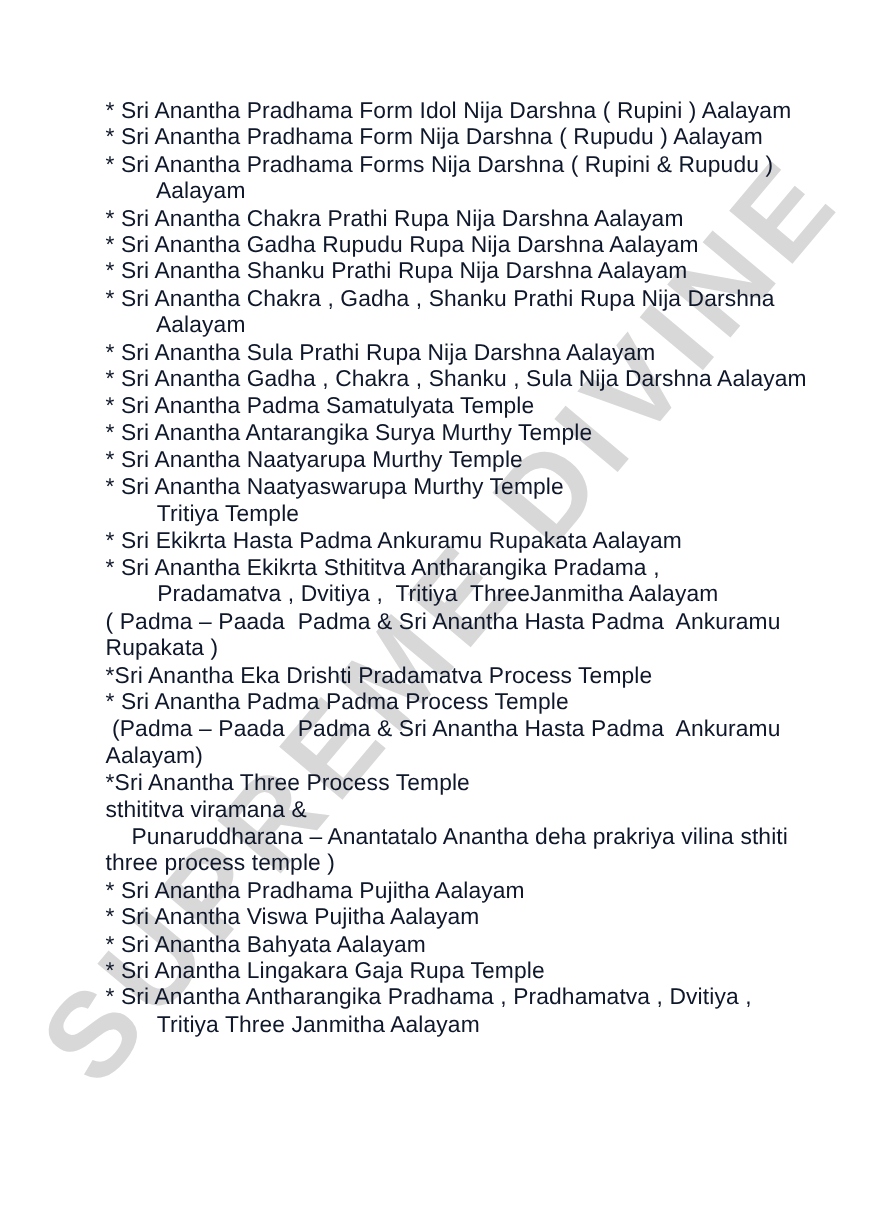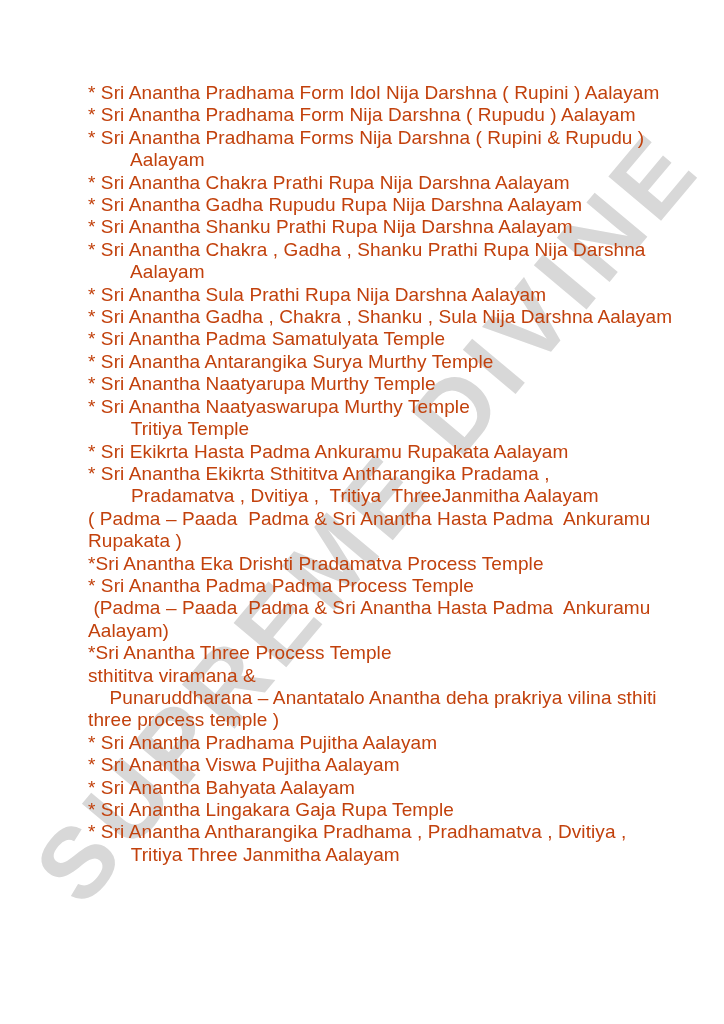--- a/index.html
+++ b/index.html
@@ -30,21 +30,21 @@
     white-space: nowrap;
     user-select: none;
     z-index: 1;
   }
   .content {
     position: absolute;
     left: 88px;
     top: 82px;
     width: 630px;
     z-index: 2;
-    color: #c2410c;
+    color: #0f172a;
   }
   .doc-line {
     font-size: 19px;
     line-height: 22.4px;
     white-space: pre;
     letter-spacing: 0.1px;
   }
 </style>
 </head>
 <body>

